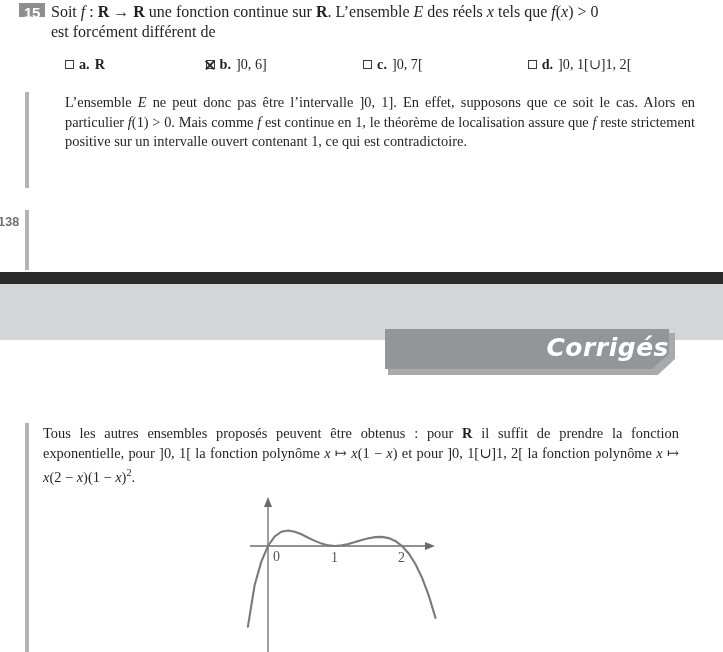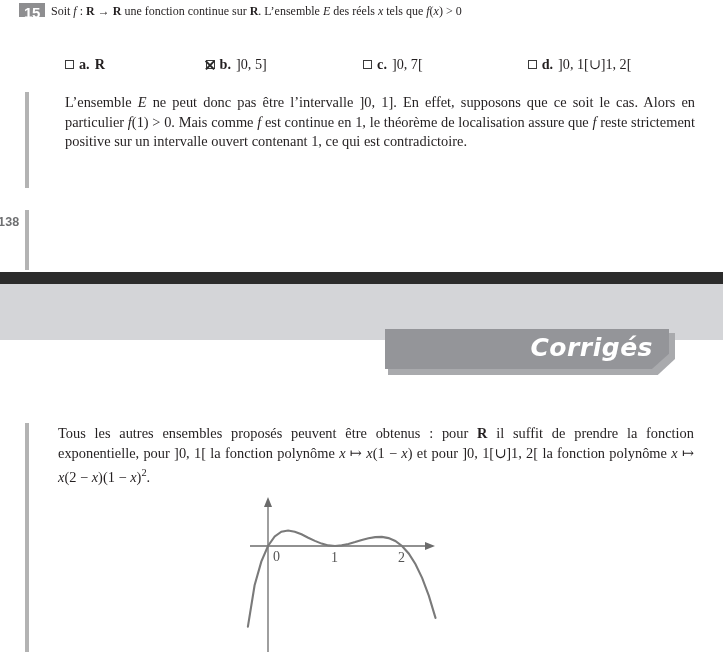--- a/index.html
+++ b/index.html
@@ -35,21 +35,21 @@
     font-size: 15px;
     line-height: 20px;
     text-align: center;
     letter-spacing: -0.3px;
   }
   .q-stem {
     position: absolute;
     left: 51px;
     top: 2px;
     width: 650px;
-    font-size: 12px;
+    font-size: 16px;
     line-height: 19.5px;
   }
   .q-stem .l2 { display: block; }
 
   .options-row {
     position: absolute;
     left: 51px;
     top: 56px;
     width: 660px;
     font-size: 14.2px;
@@ -97,21 +97,21 @@
   }
   .para {
     position: absolute;
     font-size: 14.4px;
     line-height: 19.7px;
     text-align: justify;
   }
   #expl-1 { left: 43px; top: 93px; width: 630px; margin-left: 22px; }
   #rule-1 { left: 25px; top: 92px; height: 96px; }
 
-  #expl-2 { left: 58px; top: 424px; width: 636px; }
+  #expl-2 { left: 43px; top: 424px; width: 636px; }
   #rule-2 { left: 25px; top: 423px; height: 229px; }
 
   
   #folio {
     position: absolute;
     left: -2px;
     top: 215px;
     font-family: "Liberation Sans", sans-serif;
     font-size: 12.5px;
     font-weight: bold;
@@ -166,21 +166,21 @@
     position: absolute;
     left: 0;
     top: 0;
     width: 284px;
     height: 40px;
     background: #949599;
     clip-path: polygon(0 0, 100% 0, 100% 62%, 94% 100%, 0 100%);
   }
   #corriges-banner .label {
     position: absolute;
-    left: 0;
+    left: 16px;
     top: 0;
     width: 268px;
     height: 40px;
     line-height: 38px;
     text-align: right;
     color: #ffffff;
     font-family: "DejaVu Sans", sans-serif;
     font-style: italic;
     font-weight: bold;
     font-size: 25px;
@@ -209,30 +209,31 @@
 </style>
 </head>
 <body>
 
 <div id="question-block">
 
   <div class="q-number-badge">15</div>
 
   <div class="q-stem">
     <span>Soit <span class="it">f</span> : <span class="bf">R</span> → <span class="bf">R</span> une fonction continue sur <span class="bf">R</span>. L’ensemble <span class="it">E</span> des réels <span class="it">x</span> tels que <span class="it">f</span>(<span class="it">x</span>) &gt; 0</span>
+    <span class="l2">est forcément différent de</span>
   </div>
 
   <div class="options-row">
 
     <span class="opt opt-a">
       <span class="cbx"></span><span class="opt-letter">a.</span><span class="bf"><span class="bf">R</span></span>
     </span>
 
     <span class="opt opt-b">
-      <span class="cbx checked"></span><span class="opt-letter">b.</span><span>]0, 5]</span>
+      <span class="cbx checked"></span><span class="opt-letter">b.</span><span>]0, 6]</span>
     </span>
 
     <span class="opt opt-c">
       <span class="cbx"></span><span class="opt-letter">c.</span><span>]0, 7[</span>
     </span>
 
     <span class="opt opt-d">
       <span class="cbx"></span><span class="opt-letter">d.</span><span>]0, 1[∪]1, 2[</span>
     </span>
 

